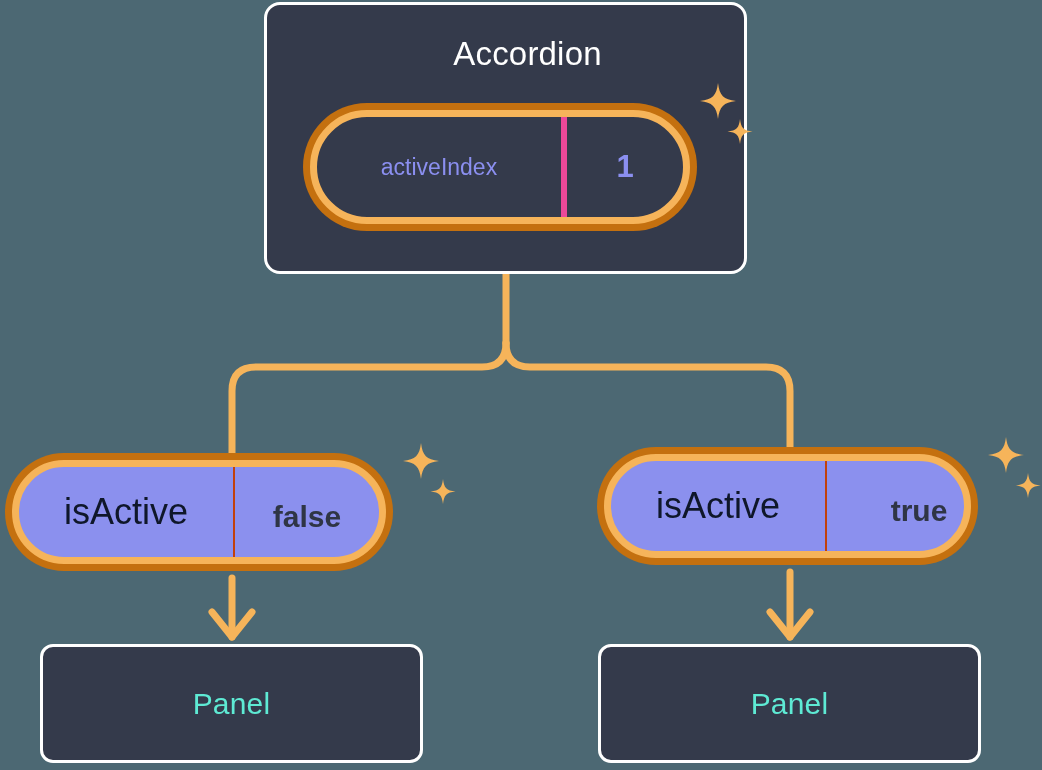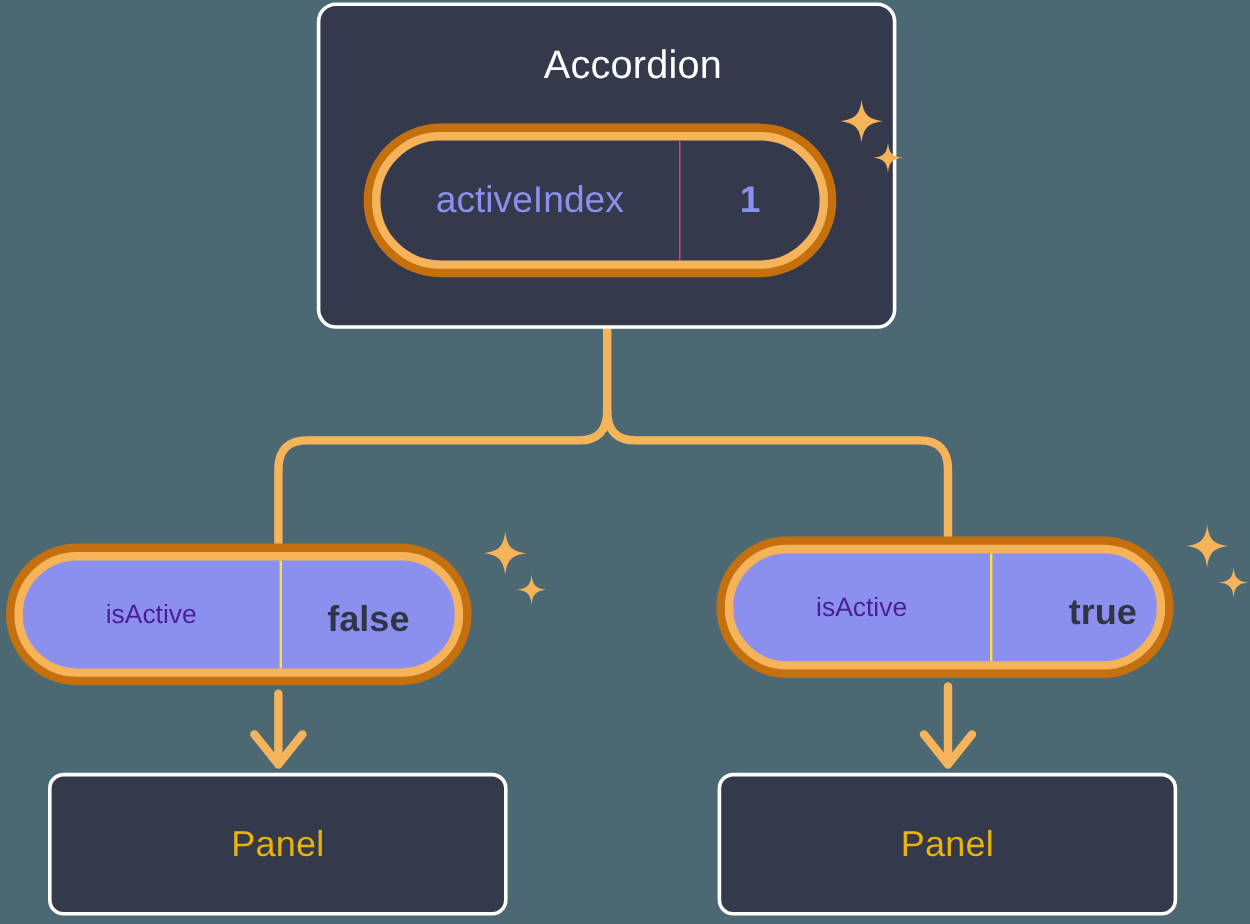--- a/index.html
+++ b/index.html
@@ -60,21 +60,21 @@
     width: 383px;
     height: 119px;
     border-radius: 13px;
     display: flex;
     align-items: center;
     justify-content: center;
   }
   .panel-left  { left: 40px;  top: 644px; }
   .panel-right { left: 598px; top: 644px; }
   .panel-label {
-    color: #eab308;
+    color: #5eead4;
     font-size: 30px;
     letter-spacing: .2px;
   }
 
   
   .pill-wrap {
     position: absolute;
   }
   .pill {
     position: relative;
@@ -97,39 +97,39 @@
 
   
   .pill-dark {
     width: 380px;
     height: 114px;
     background: #343a4b;
   }
   .pill-dark .pill-key {
     flex: 0 0 250px;
     color: #8b8ff0;
-    font-size: 31px;
-    border-right: 1px solid #ec4899;
+    font-size: 23px;
+    border-right: 6px solid #ec4899;
   }
   .pill-dark .pill-val {
     flex: 1 1 auto;
     color: #8b8ff0;
     font-size: 31px;
     font-weight: bold;
   }
 
   
   .pill-purple {
     height: 104px;
     background: #8b90ee;
   }
   .pill-purple .pill-key {
-    color: #4c1d95;
-    font-size: 22px;
-    border-right: 2px solid #fde047;
+    color: #0f172a;
+    font-size: 36px;
+    border-right: 2px solid #c2410c;
   }
   .pill-purple .pill-val {
     color: #2f3545;
     font-size: 30px;
     font-weight: bold;
     margin-top: 10px;
   }
 
   .pill-false { left: 12px;  top: 460px; }
   .pill-false .pill-purple { width: 374px; }

